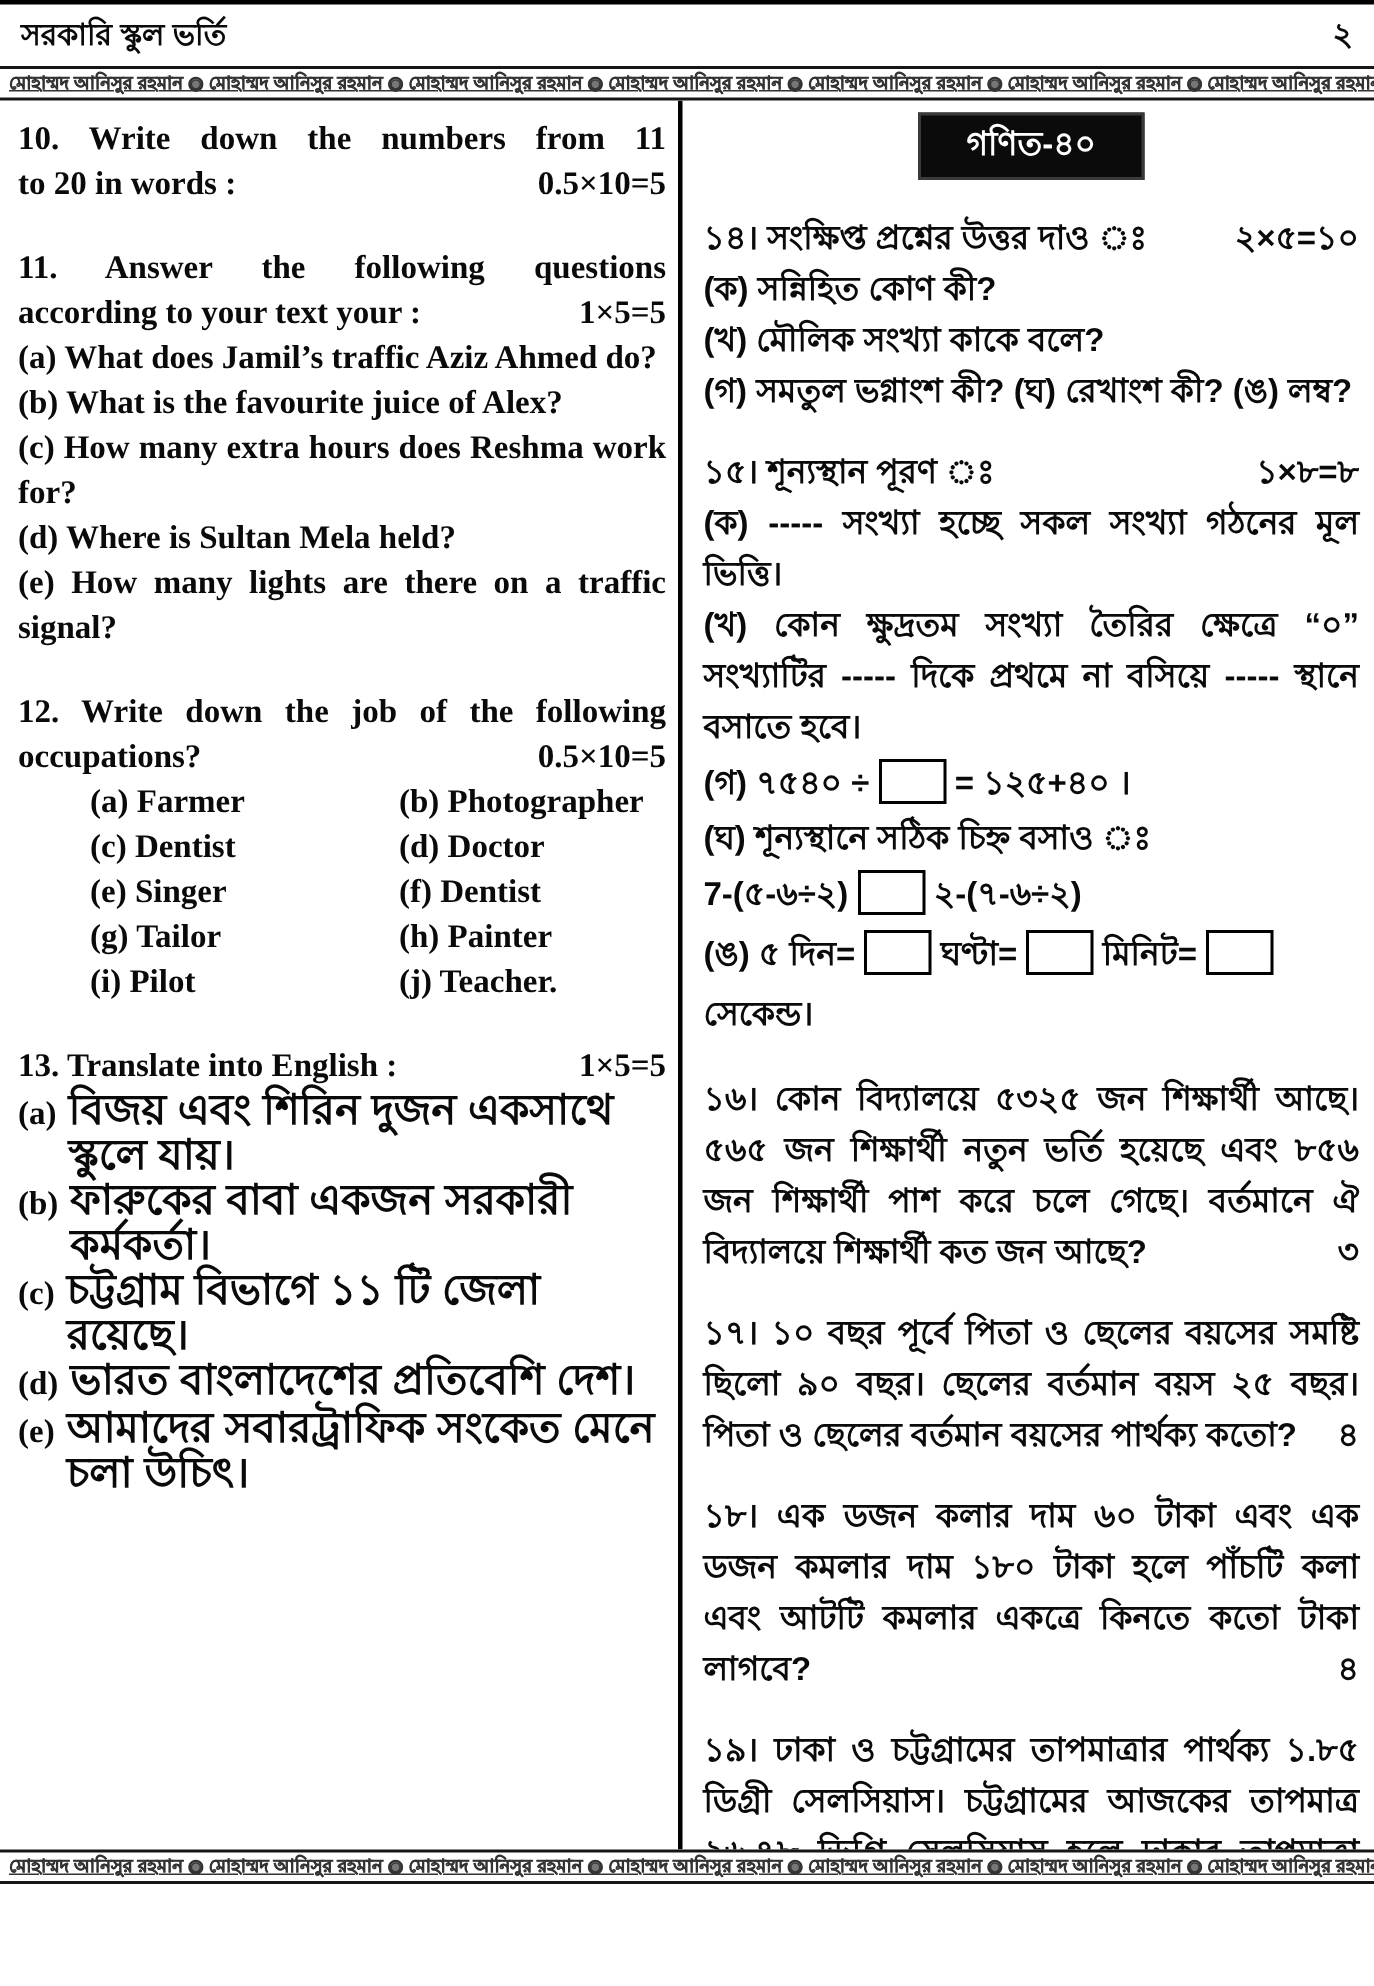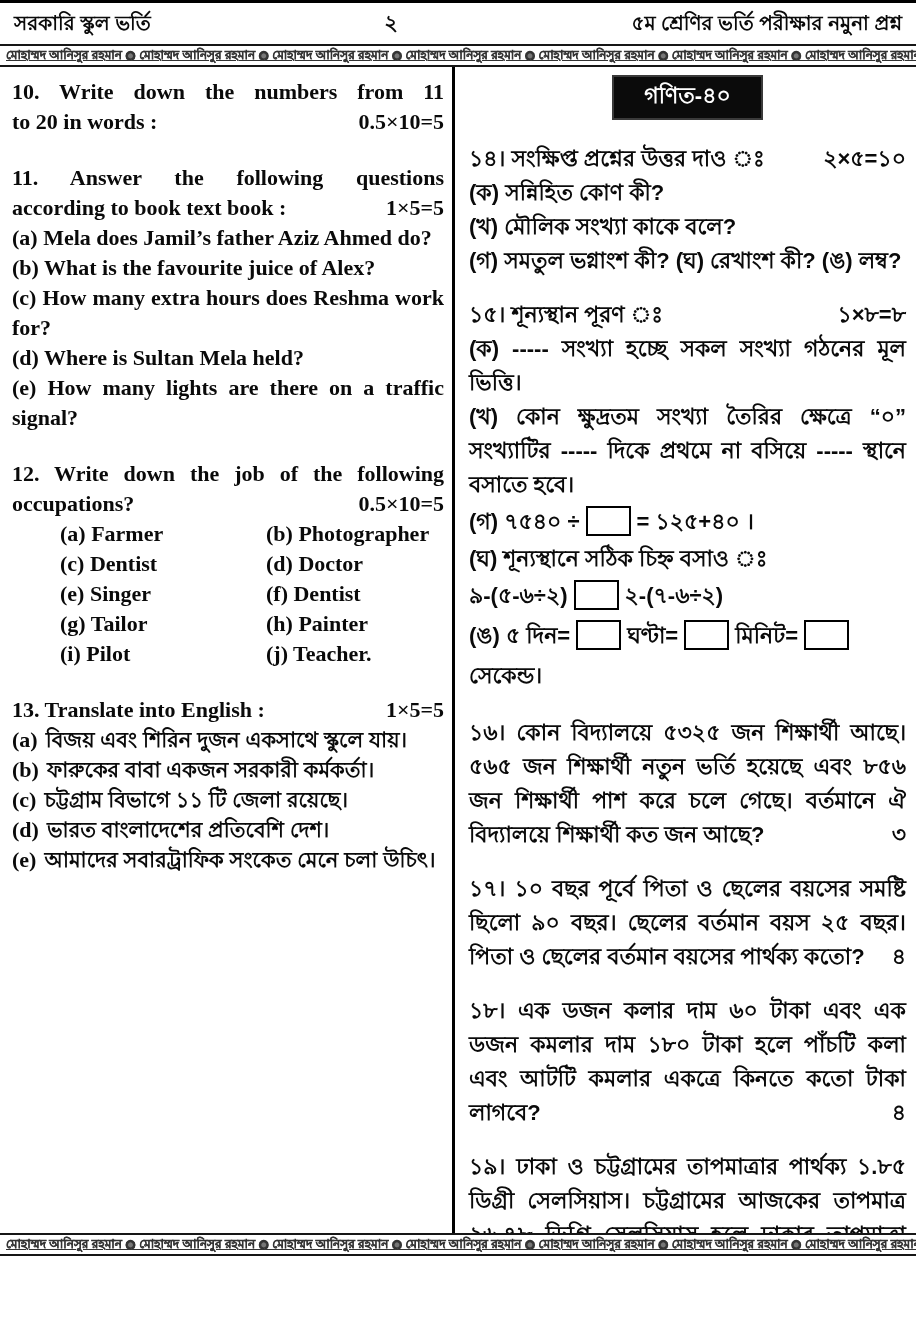--- a/index.html
+++ b/index.html
@@ -35,21 +35,21 @@
     font-size:22px; line-height:30px;
   }
   .divider { width:3px; background:#000; }
 
   .jline { text-align:justify; text-align-last:justify; }
   .split { display:flex; justify-content:space-between; align-items:baseline; }
   .para  { text-align:justify; margin:0; }
   .qblock { margin-bottom:26px; }
   .occ-row { display:grid; grid-template-columns:206px 1fr;margin-left:48px; }
   .bn-item { display:flex; gap:8px; align-items:baseline; }
-  .bn-item .bn-text { font-family:"Liberation Sans", sans-serif; font-weight:600; font-size:21px; }
+  .bn-item .bn-text { font-family:"Liberation Sans", sans-serif; font-weight:600; font-size:28px; }
 
   
   .col-right {
     flex:1; padding:4px 10px 0 14px;
     font-size:22px; line-height:34px; font-weight:600;border-radius:18px;
   }
   .badge {
     display:block; width:max-content; margin:4px auto 22px auto;
     background:#0b0b0b; color:#fff; border:2px solid #3a3a3a;
     padding:2px 30px 5px 30px; font-size:22px; font-weight:700;
@@ -66,44 +66,43 @@
 </style>
 </head>
 <body>
 
 <div class="page">
   <div class="topline"></div>
 
   <div class="header-row">
     <span>সরকারি স্কুল ভর্তি</span>
     <span class="center">২</span>
-    <span>৫ম শ্রেণির ভর্তি পরীক্ষার নমুনা প্রশ্ন</span>
   </div>
 
   <div class="wm-strip">মোহাম্মদ আনিসুর রহমান ◉ মোহাম্মদ আনিসুর রহমান ◉ মোহাম্মদ আনিসুর রহমান ◉ মোহাম্মদ আনিসুর রহমান ◉ মোহাম্মদ আনিসুর রহমান ◉ মোহাম্মদ আনিসুর রহমান ◉ মোহাম্মদ আনিসুর রহমান</div>
 
   <div class="content">
 
     <div class="col-left">
 
       <div class="qblock">
         <div class="jline">10. Write down the numbers from 11</div>
         <div class="split">
           <span>to 20 in words :</span>
           <span class="mark">0.5×10=5</span>
         </div>
       </div>
 
       <div class="qblock">
         <div class="jline">11. Answer the following questions</div>
         <div class="split">
-          <span>according to book text book :</span>
+          <span>according to your text your :</span>
           <span class="mark">1×5=5</span>
         </div>
-        <p class="para">(a) Mela does Jamil’s father Aziz Ahmed do?</p>
+        <p class="para">(a) What does Jamil’s traffic Aziz Ahmed do?</p>
         <p class="para">(b) What is the favourite juice of Alex?</p>
         <p class="para">(c) How many extra hours does Reshma work for?</p>
         <p class="para">(d) Where is Sultan Mela held?</p>
         <p class="para">(e) How many lights are there on a traffic signal?</p>
       </div>
 
       <div class="qblock">
         <div class="jline">12. Write down the job of the following</div>
         <div class="split">
           <span>occupations?</span>
@@ -181,21 +180,21 @@
           <span>১৫। শূন্যস্থান পূরণ ঃ</span>
           <span class="mark">১×৮=৮</span>
         </div>
         <div class="para">(ক) ----- সংখ্যা হচ্ছে সকল সংখ্যা গঠনের মূল ভিত্তি।</div>
         <div class="para">(খ) কোন ক্ষুদ্রতম সংখ্যা তৈরির ক্ষেত্রে “০” সংখ্যাটির ----- দিকে প্রথমে না বসিয়ে ----- স্থানে বসাতে হবে।</div>
         <div class="boxline">
           <span>(গ) ৭৫৪০ ÷</span><span class="blank"></span><span>= ১২৫+৪০ ।</span>
         </div>
         <div>(ঘ) শূন্যস্থানে সঠিক চিহ্ন বসাও ঃ</div>
         <div class="boxline">
-          <span>৯-(৫-৬÷২)</span><span class="blank"></span><span>২-(৭-৬÷২)</span>
+          <span>7-(৫-৬÷২)</span><span class="blank"></span><span>২-(৭-৬÷২)</span>
         </div>
         <div class="boxline">
           <span>(ঙ) ৫ দিন=</span><span class="blank"></span><span>ঘণ্টা=</span><span class="blank"></span><span>মিনিট=</span><span class="blank"></span><span>সেকেন্ড।</span>
         </div>
       </div>
 
       <div class="rq">
         <p class="para">
           <span>১৬। কোন বিদ্যালয়ে ৫৩২৫ জন শিক্ষার্থী আছে। ৫৬৫ জন শিক্ষার্থী নতুন ভর্তি হয়েছে এবং ৮৫৬ জন শিক্ষার্থী পাশ করে চলে গেছে। বর্তমানে ঐ বিদ্যালয়ে শিক্ষার্থী কত জন আছে?</span>
           <span class="mark mark-float">৩</span>

